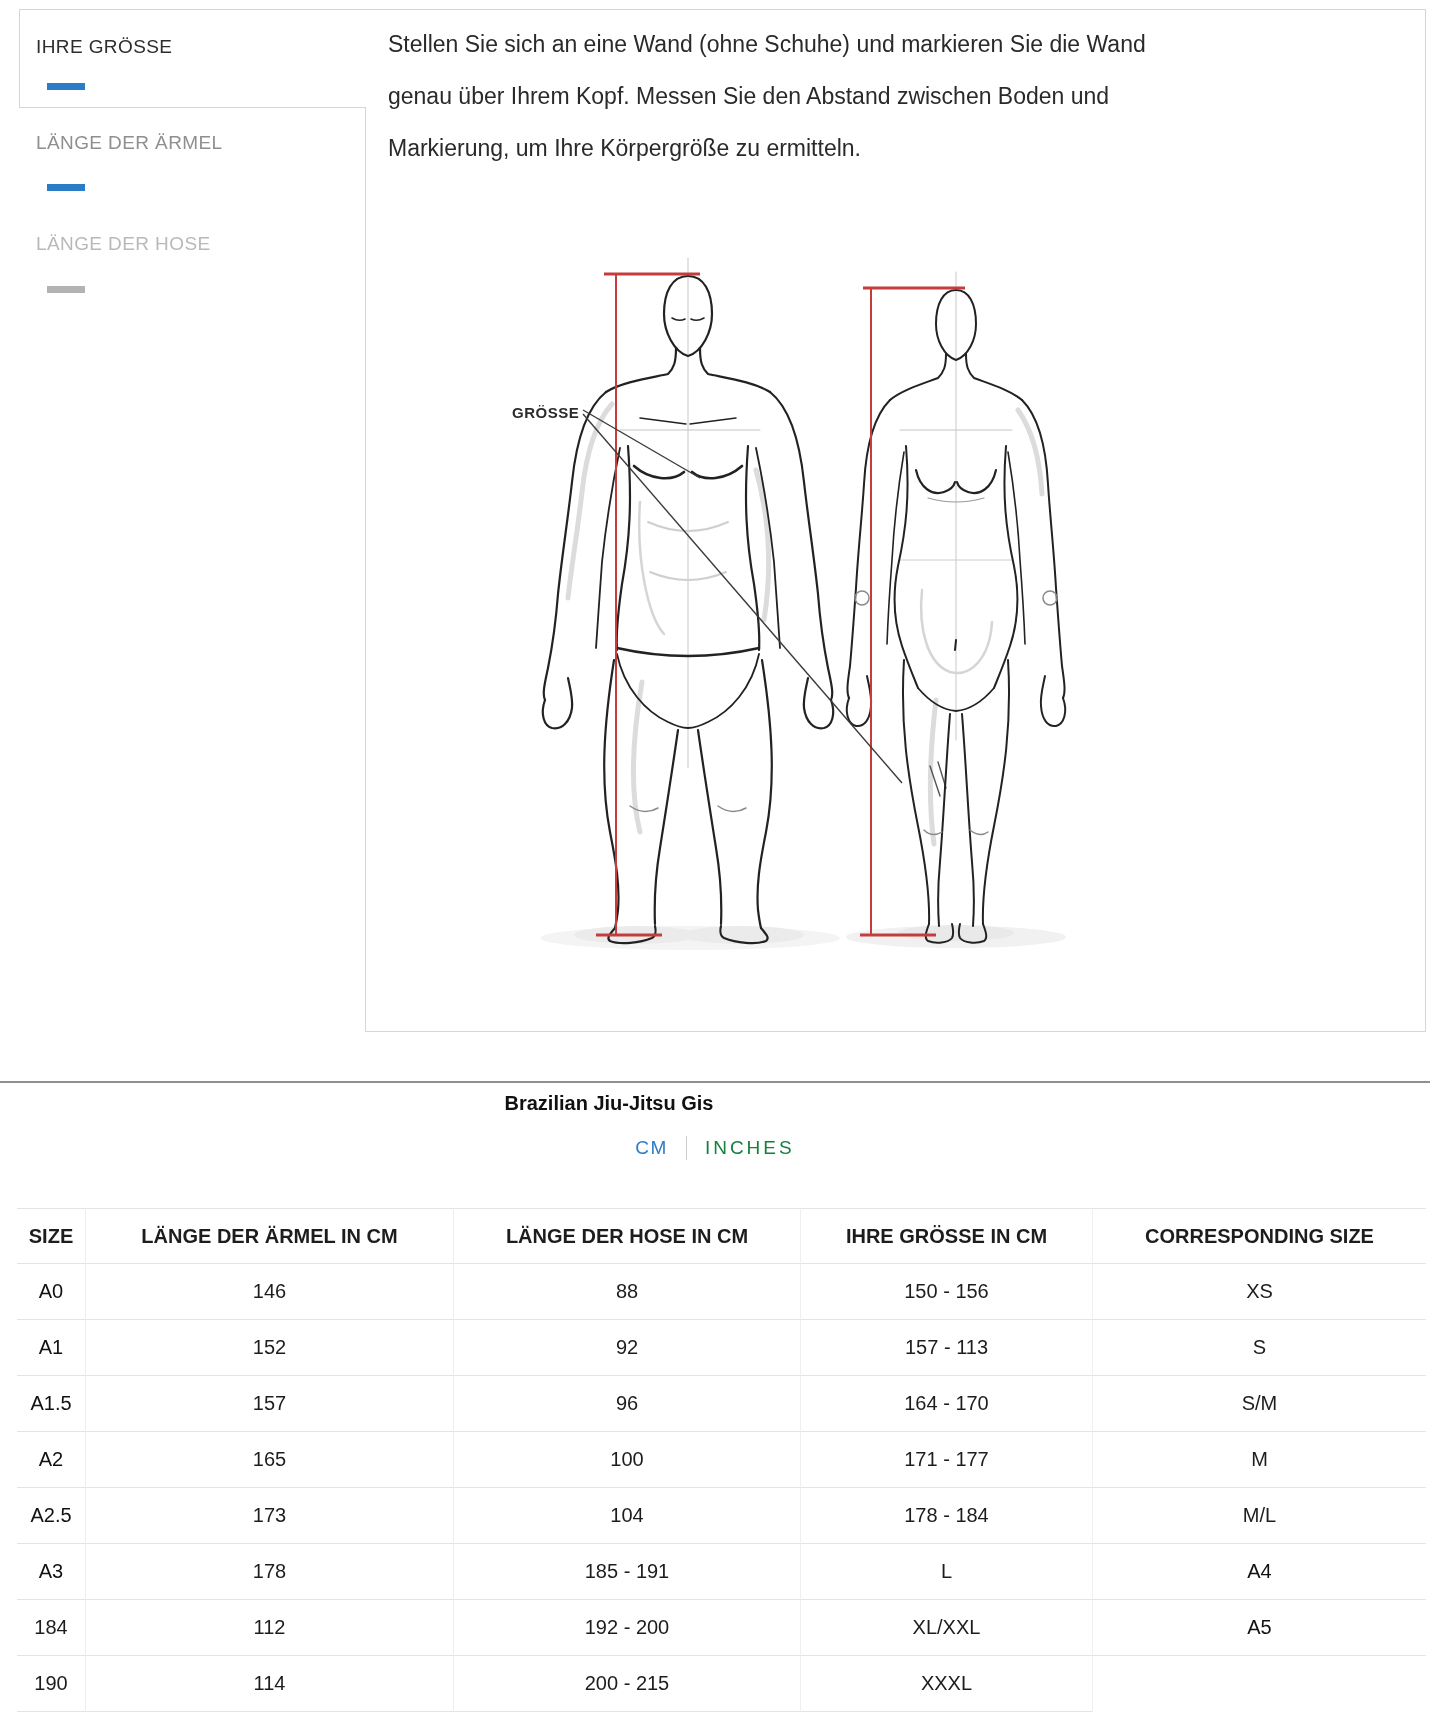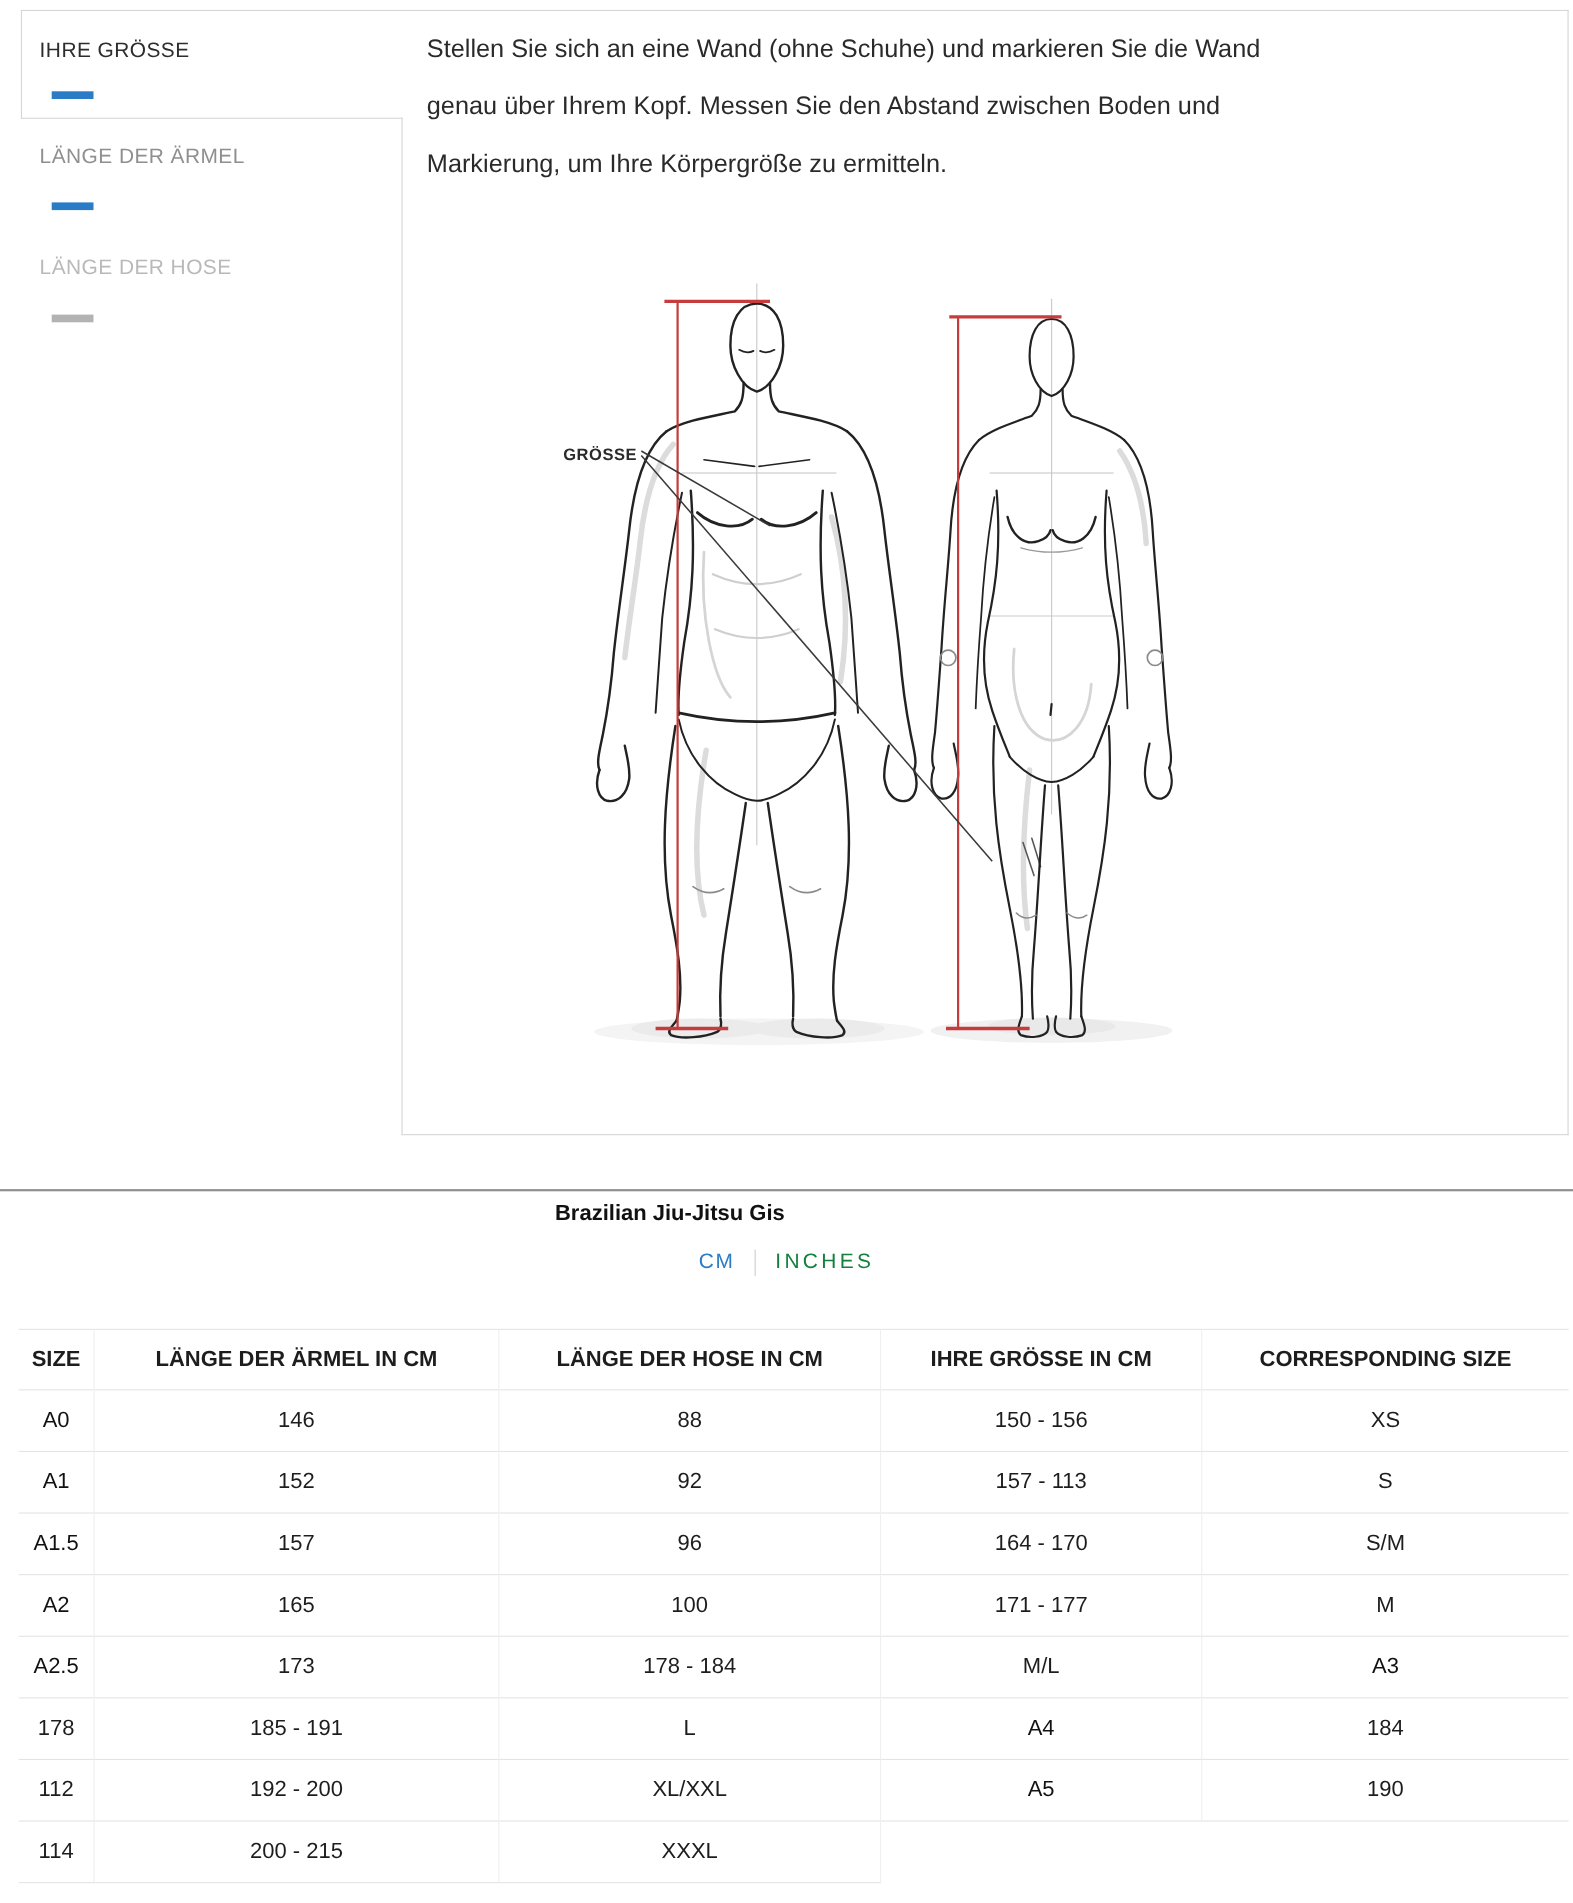--- a/index.html
+++ b/index.html
@@ -235,20 +235,21 @@
       <div class="td">96</div>
       <div class="td">164 - 170</div>
       <div class="td">S/M</div>
       <div class="td size-col">A2</div>
       <div class="td">165</div>
       <div class="td">100</div>
       <div class="td">171 - 177</div>
       <div class="td">M</div>
       <div class="td size-col">A2.5</div>
       <div class="td">173</div>
+      <div class="td">104</div>
       <div class="td">178 - 184</div>
       <div class="td">M/L</div>
       <div class="td size-col">A3</div>
       <div class="td">178</div>
       <div class="td">185 - 191</div>
       <div class="td">L</div>
       <div class="td size-col">A4</div>
       <div class="td">184</div>
       <div class="td">112</div>
       <div class="td">192 - 200</div>

